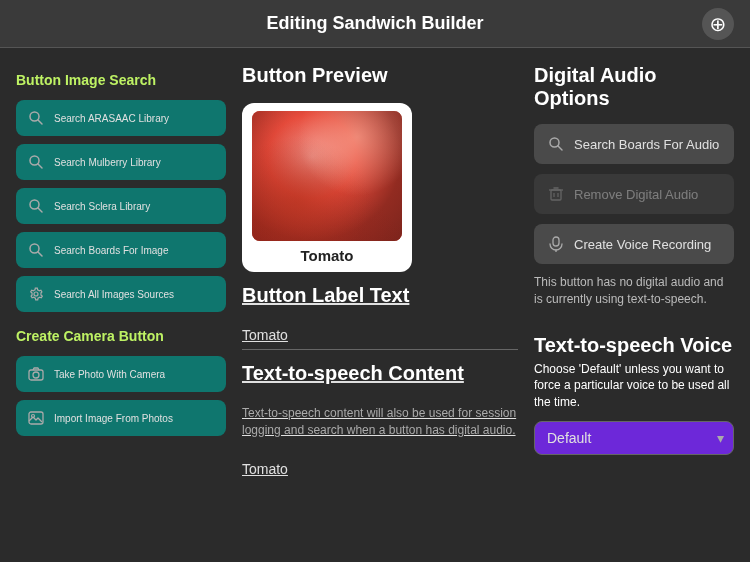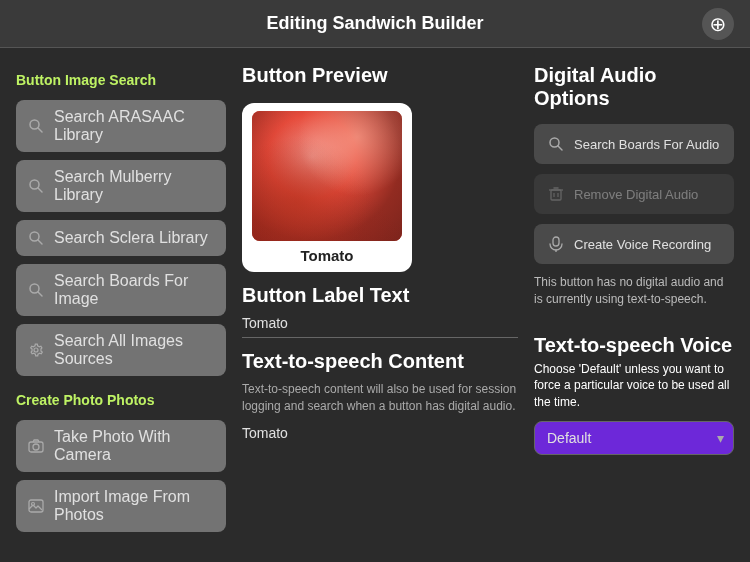--- a/index.html
+++ b/index.html
@@ -64,25 +64,25 @@
 
     .section-title {
       font-size: 14px;
       font-weight: 700;
       color: #bef264;
       margin-bottom: 4px;
       margin-top: 8px;
     }
 
     .btn-option {
-      background: #737373;
+      background: #0f766e;
       border: none;
       border-radius: 8px;
       color: #e0e0e0;
-      font-size: 16px;
+      font-size: 10px;
       padding: 8px 10px;
       display: flex;
       align-items: center;
       gap: 8px;
       cursor: pointer;
       width: 100%;
       text-align: left;
     }
     .btn-icon {
       width: 20px;
@@ -152,21 +152,22 @@
     .button-preview-label {
       color: #222;
       font-size: 15px;
       font-weight: 600;
       margin-top: 6px;
     }
 
     .label-text-section, .tts-section {
       display: flex;
       flex-direction: column;
-      gap: 4px;
+      gap: 16px;
+      text-decoration: underline;
     }
     .text-value {
       font-size: 14px;
       color: #e0e0e0;
       padding-bottom: 6px;
       border-bottom: 1px solid #666;
     }
     .tts-description {
       font-size: 12px;
       color: #aaa;
@@ -303,21 +304,21 @@
     <button class="btn-option">
       <span class="btn-icon">
         <svg width="16" height="16" viewBox="0 0 16 16" fill="none">
           <path d="M8 10c1.1 0 2-.9 2-2s-.9-2-2-2-2 .9-2 2 .9 2 2 2z" stroke="#aaa" stroke-width="1.2"></path>
           <path d="M13 8a5 5 0 01-.1 1l1.4 1.1-1 1.7-1.6-.7a5 5 0 01-1.7 1l-.3 1.7h-2l-.3-1.7a5 5 0 01-1.7-1l-1.6.7-1-1.7L4.1 9A5 5 0 014 8a5 5 0 01.1-1L2.7 5.9l1-1.7 1.6.7a5 5 0 011.7-1L7.3 2.2h2l.3 1.7a5 5 0 011.7 1l1.6-.7 1 1.7L12.9 7A5 5 0 0113 8z" stroke="#aaa" stroke-width="1.2"></path>
         </svg>
       </span>
       <span>Search All Images Sources</span>
     </button>
 
-    <div class="section-title">Create Photo Photos</div>
+    <div class="section-title">Create Camera Button</div>
 
     <button class="btn-option">
       <span class="btn-icon">
         <svg width="16" height="16" viewBox="0 0 16 16" fill="none">
           <rect x="1" y="4" width="14" height="10" rx="2" stroke="#aaa" stroke-width="1.3"></rect>
           <circle cx="8" cy="9" r="3" stroke="#aaa" stroke-width="1.3"></circle>
           <path d="M5 4l1-2h4l1 2" stroke="#aaa" stroke-width="1.3" stroke-linejoin="round"></path>
         </svg>
       </span>
       <span>Take Photo With Camera</span>

